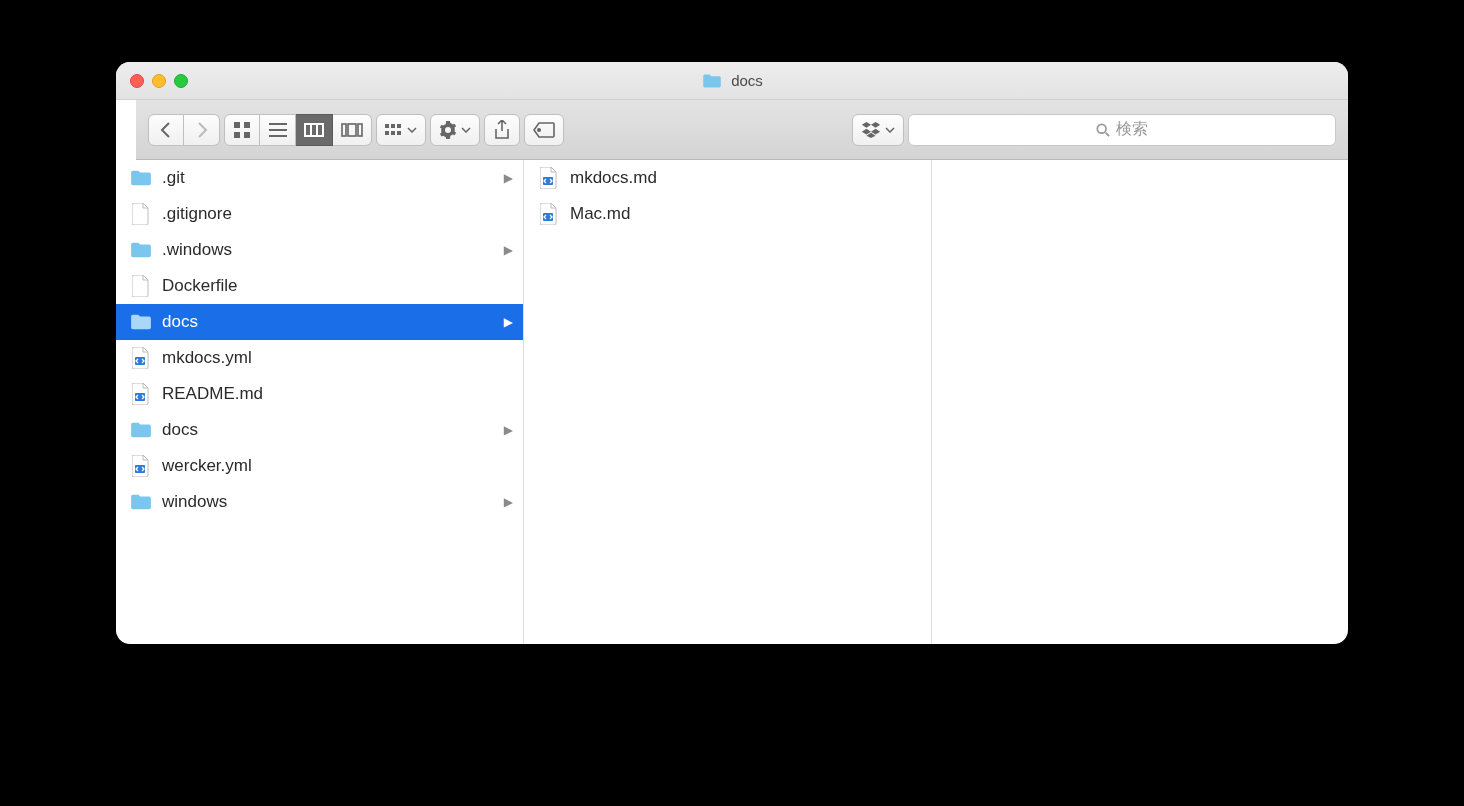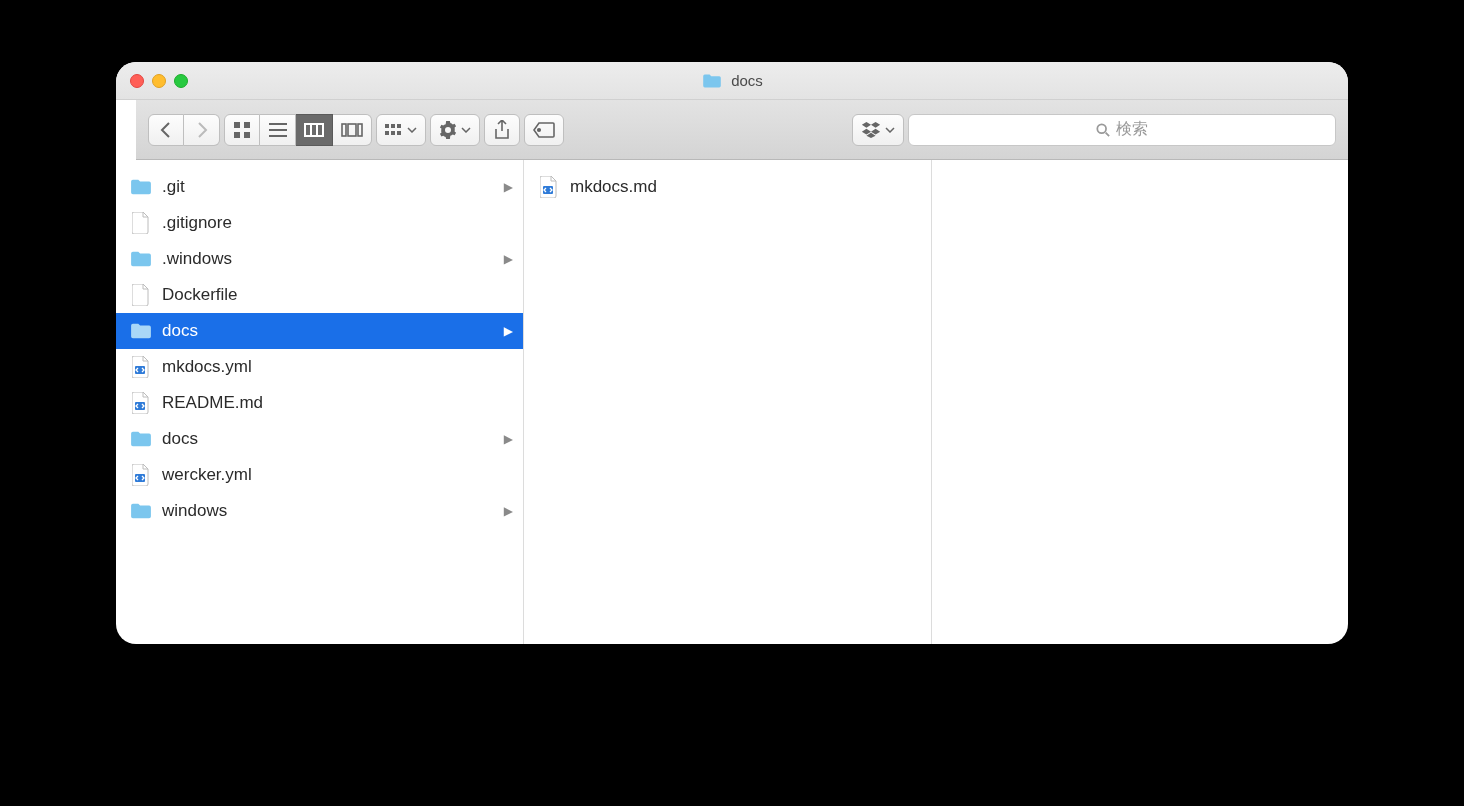--- a/index.html
+++ b/index.html
@@ -10,21 +10,21 @@
     font-family: -apple-system, "Helvetica Neue", Arial, sans-serif;
     display: flex;
     align-items: flex-start;
     justify-content: center;
     padding-top: 62px;
   }
   .window {
     width: 1232px;
     height: 582px;
     background: #fff;
-    border-radius: 20px;
+    border-radius: 14px;
     box-shadow: 0 20px 60px rgba(0,0,0,0.5);
     overflow: hidden;
     display: flex;
     flex-direction: column;
   }
   .titlebar {
     height: 38px;
     background: linear-gradient(#ededed, #e3e3e3);
     display: flex;
     align-items: center;
@@ -78,21 +78,21 @@
     min-width:300px;
   }
 
   .columns {
     flex:1; display:flex; overflow:hidden;
   }
   .col {
     width: 408px;
     border-right:1px solid #dcdcdc;
     overflow-y:auto;
-    padding-top:9px;
+    padding-top:0;
   }
   .col:last-child { border-right:none; flex:1; }
   .row {
     height:36px; display:flex; align-items:center;
     padding: 0 10px 0 14px; gap:10px;
     font-size:17px; color:#2b2b2b;
   }
   .row .arrow { margin-left:auto; color:#8a8a8a; font-size:12px;}
   .row.selected { background:#1a6fe8; color:#fff;}
   .row.selected .arrow { color:#fff;}
@@ -327,17 +327,28 @@
           <span class="ficon">
             <svg width="18" height="22" viewBox="0 0 18 22">
               <path d="M2 0h9l5 5v15a2 2 0 0 1-2 2H2a2 2 0 0 1-2-2V2a2 2 0 0 1 2-2z" fill="#fff" stroke="#bcbcbc"></path>
               <path d="M11 0v5h5" fill="none" stroke="#bcbcbc"></path>
               <rect x="3" y="10" width="10" height="8" rx="1" fill="#2f7bd8"></rect>
               <path d="M6 12l-2 2 2 2M10 12l2 2-2 2" fill="none" stroke="#fff" stroke-width="1.3"></path>
             </svg>
           </span>
           <span>mkdocs.md</span>
         </div>
+        <div class="row">
+          <span class="ficon">
+            <svg width="18" height="22" viewBox="0 0 18 22">
+              <path d="M2 0h9l5 5v15a2 2 0 0 1-2 2H2a2 2 0 0 1-2-2V2a2 2 0 0 1 2-2z" fill="#fff" stroke="#bcbcbc"></path>
+              <path d="M11 0v5h5" fill="none" stroke="#bcbcbc"></path>
+              <rect x="3" y="10" width="10" height="8" rx="1" fill="#2f7bd8"></rect>
+              <path d="M6 12l-2 2 2 2M10 12l2 2-2 2" fill="none" stroke="#fff" stroke-width="1.3"></path>
+            </svg>
+          </span>
+          <span>Mac.md</span>
+        </div>
       </div>
     <div class="col" id="col2"></div>
   </div>
 
 </div>
 
 </body></html>

